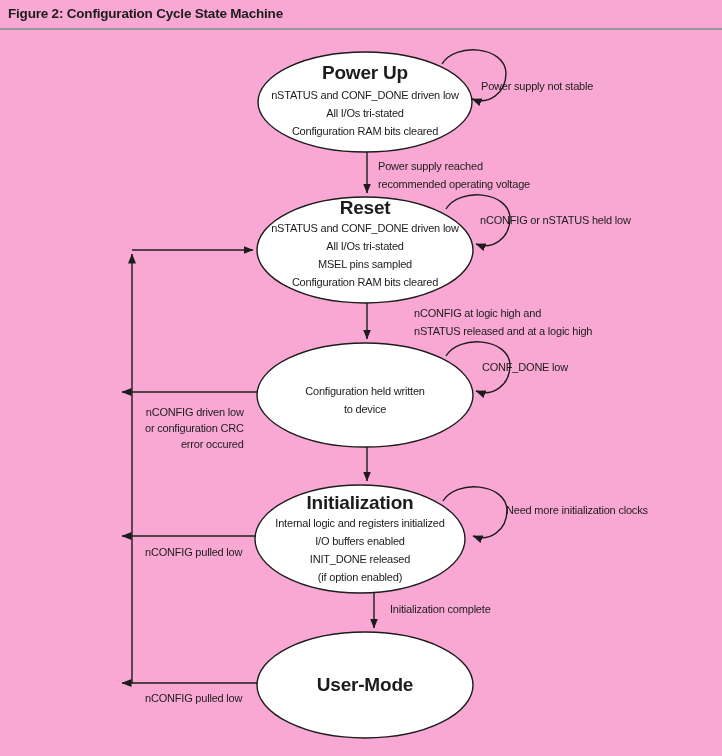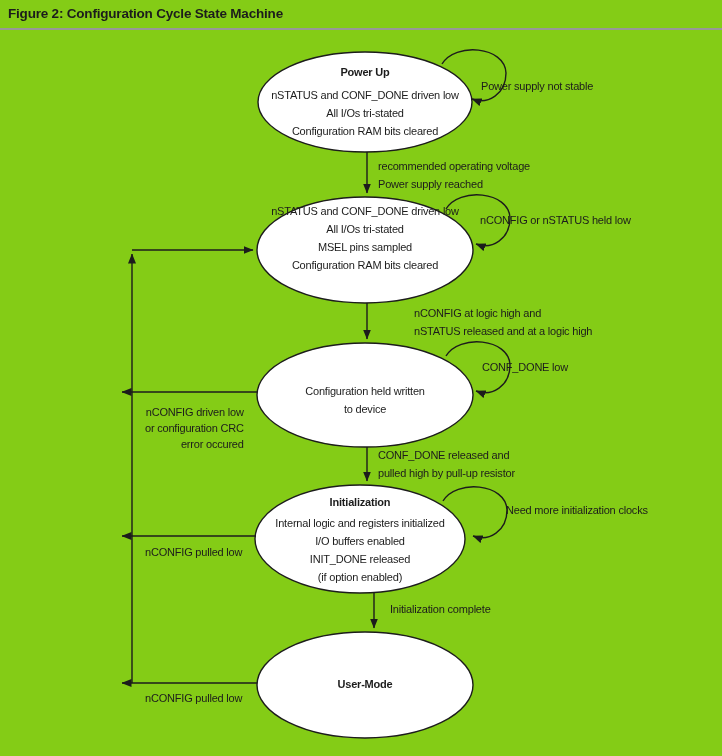--- a/index.html
+++ b/index.html
@@ -1,28 +1,28 @@
 <!DOCTYPE html>
 <html><head>
 <meta charset="utf-8">
 <style>
   html,body{margin:0;padding:0;background:#fff;}
   .page{
-    position:relative;width:722px;height:756px;background:#84cc16;
+    position:relative;width:722px;height:756px;background:#f9a8d4;
     font-family:"Liberation Sans",sans-serif;color:#1c1c1c;overflow:hidden;text-decoration:underline;
   }
   .fig-title{
     position:absolute;left:8px;top:6px;font-size:13.5px;font-weight:bold;
     letter-spacing:-0.2px;white-space:nowrap;
   }
   .fig-rule{position:absolute;left:0;top:28px;width:722px;height:2px;background:#989898;}
   .diagram{position:absolute;left:0;top:0;width:722px;height:756px;}
   .diagram svg{position:absolute;left:0;top:0;}
   .state-label{position:absolute;width:320px;text-align:center;}
-  .state-title{font-size:11px;font-weight:bold;line-height:17px;letter-spacing:-0.2px;}
+  .state-title{font-size:19px;font-weight:bold;line-height:17px;letter-spacing:-0.2px;}
   .state-lines{margin-top:3px;}
   .state--power-up .state-lines{margin-top:5px;}
   .state--configuration .state-lines{margin-top:19px;}
   .state-line{font-size:11px;line-height:18px;letter-spacing:-0.2px;white-space:nowrap;}
   .edge-label{
     position:absolute;font-size:11px;line-height:15px;letter-spacing:-0.2px;
     white-space:nowrap;
   }
   .edge-label.two-line{line-height:18px;}
   .edge-label.three-line{line-height:16px;text-align:right;}
@@ -72,20 +72,21 @@
     <div class="state-label state--power-up" style="left:205px;top:64px;">
       <div class="state-title">Power Up</div>
       <div class="state-lines">
         <div class="state-line">nSTATUS and CONF_DONE driven low</div>
         <div class="state-line">All I/Os tri-stated</div>
         <div class="state-line">Configuration RAM bits cleared</div>
       </div>
     </div>
 
     <div class="state-label state--reset" style="left:205px;top:199px;">
+      <div class="state-title">Reset</div>
       <div class="state-lines">
         <div class="state-line">nSTATUS and CONF_DONE driven low</div>
         <div class="state-line">All I/Os tri-stated</div>
         <div class="state-line">MSEL pins sampled</div>
         <div class="state-line">Configuration RAM bits cleared</div>
       </div>
     </div>
 
     <div class="state-label state--configuration" style="left:205px;top:363px;">
       <div class="state-lines">
@@ -102,33 +103,29 @@
       <div class="state-title">Initialization</div>
       <div class="state-lines">
         <div class="state-line">Internal logic and registers initialized</div>
         <div class="state-line">I/O buffers enabled</div>
         <div class="state-line">INIT_DONE released</div>
         <div class="state-line">(if option enabled)</div>
       </div>
     </div>
 
     <div class="edge-label two-line" style="left:378px;top:157px;">
+      <div>Power supply reached</div>
       <div>recommended operating voltage</div>
-      <div>Power supply reached</div>
     </div>
 
     <div class="edge-label two-line" style="left:378px;top:304px;margin-left:36px;">
       <div>nCONFIG at logic high and</div>
       <div>nSTATUS released and at a logic high</div>
     </div>
 
-    <div class="edge-label two-line" style="left:378px;top:446px;">
-      <div>CONF_DONE released and</div>
-      <div>pulled high by pull-up resistor</div>
-    </div>
 
     <div class="edge-label" style="left:390px;top:602px;">Initialization complete</div>
 
     <div class="edge-label" style="left:481px;top:79px;">Power supply not stable</div>
     <div class="edge-label" style="left:480px;top:213px;">nCONFIG or nSTATUS held low</div>
     <div class="edge-label" style="left:482px;top:360px;">CONF_DONE low</div>
     <div class="edge-label" style="left:482px;top:503px;padding-left:24px;">Need more initialization clocks</div>
 
     <div class="edge-label three-line" style="left:145px;top:404px;">
       <div>nCONFIG driven low</div>

